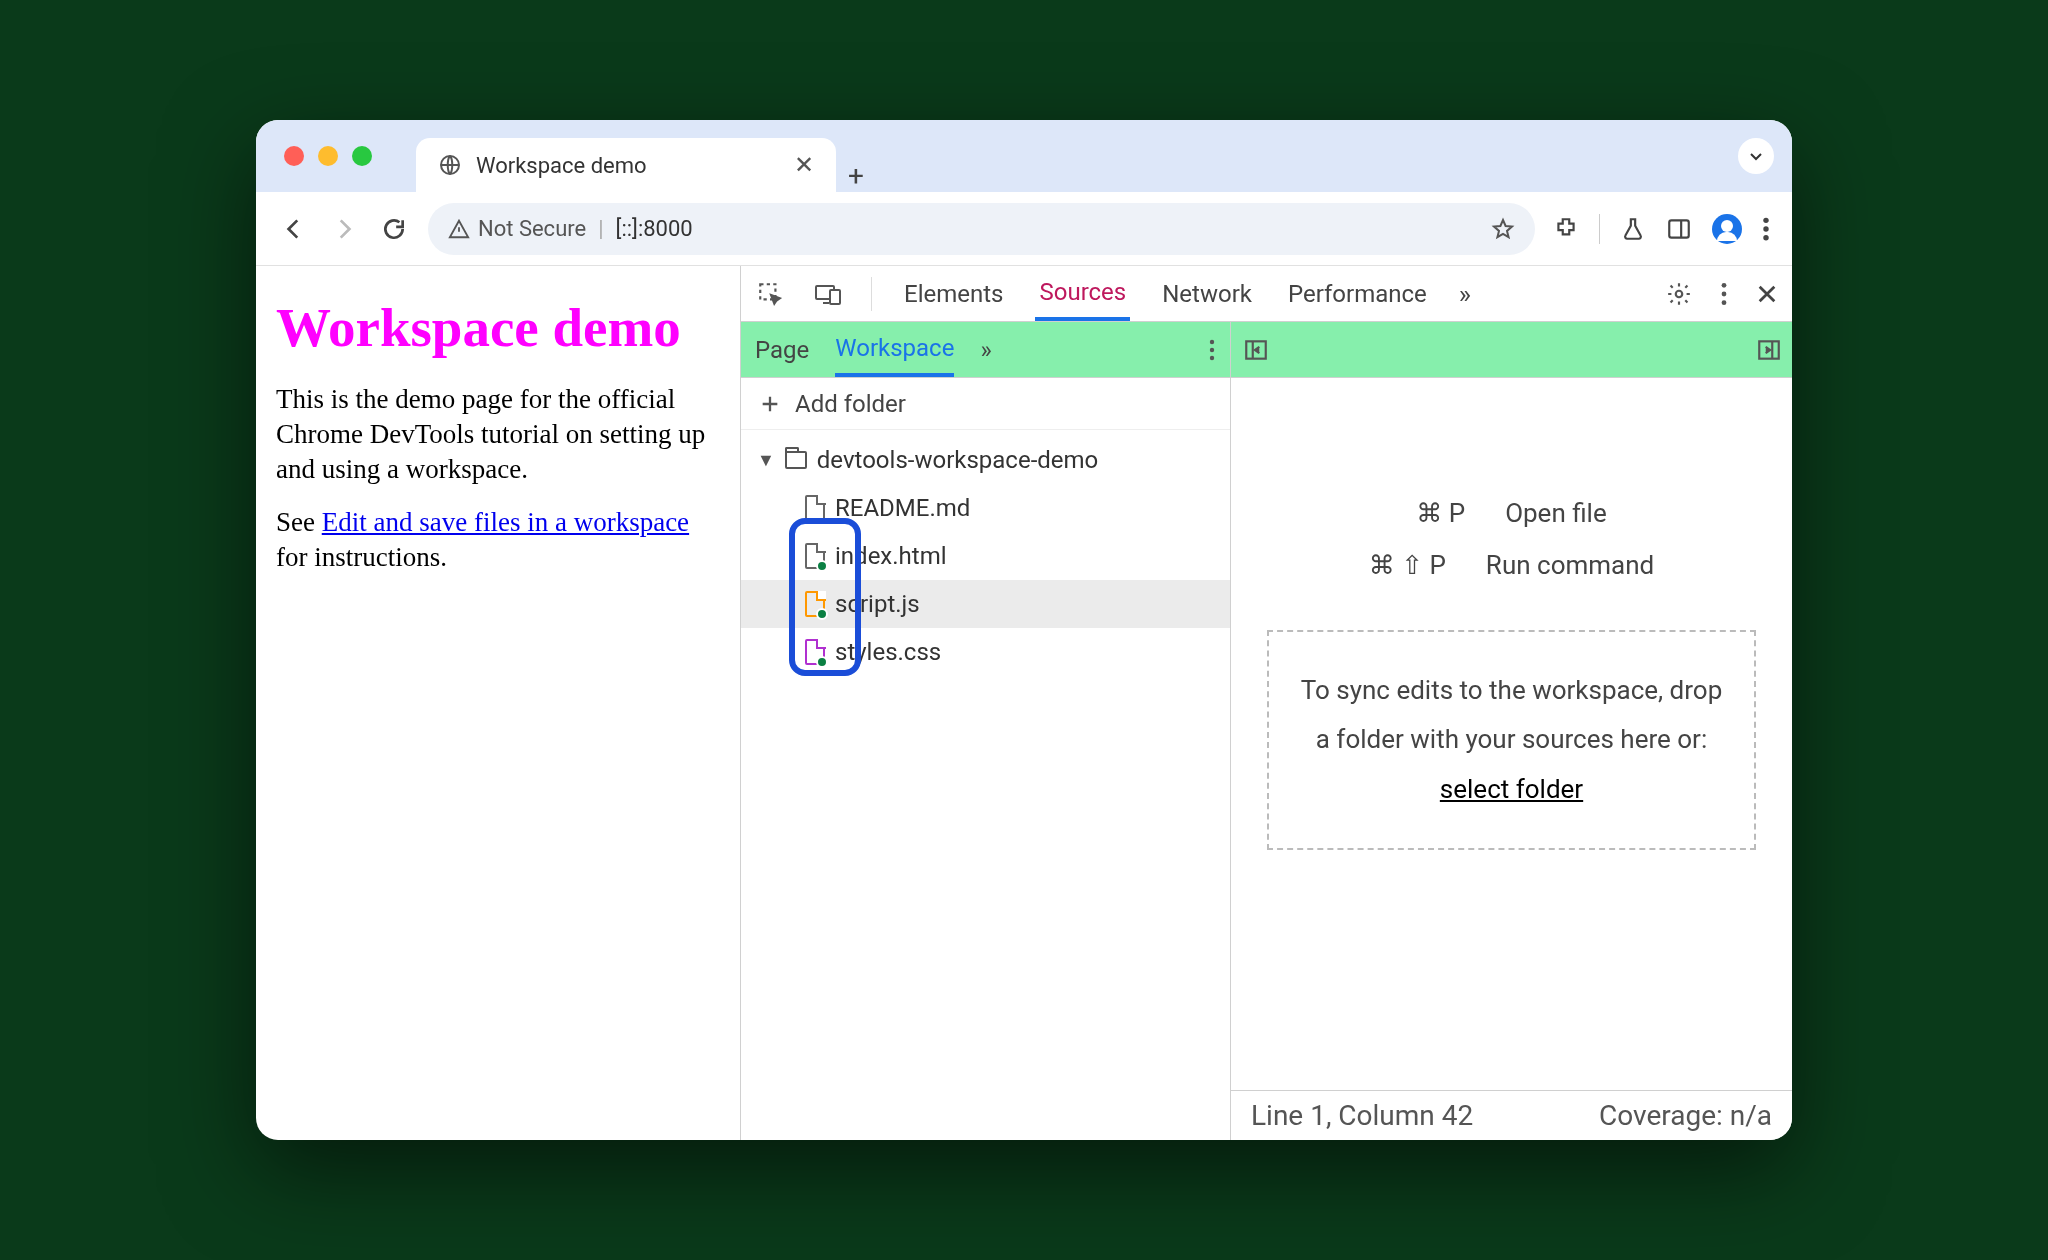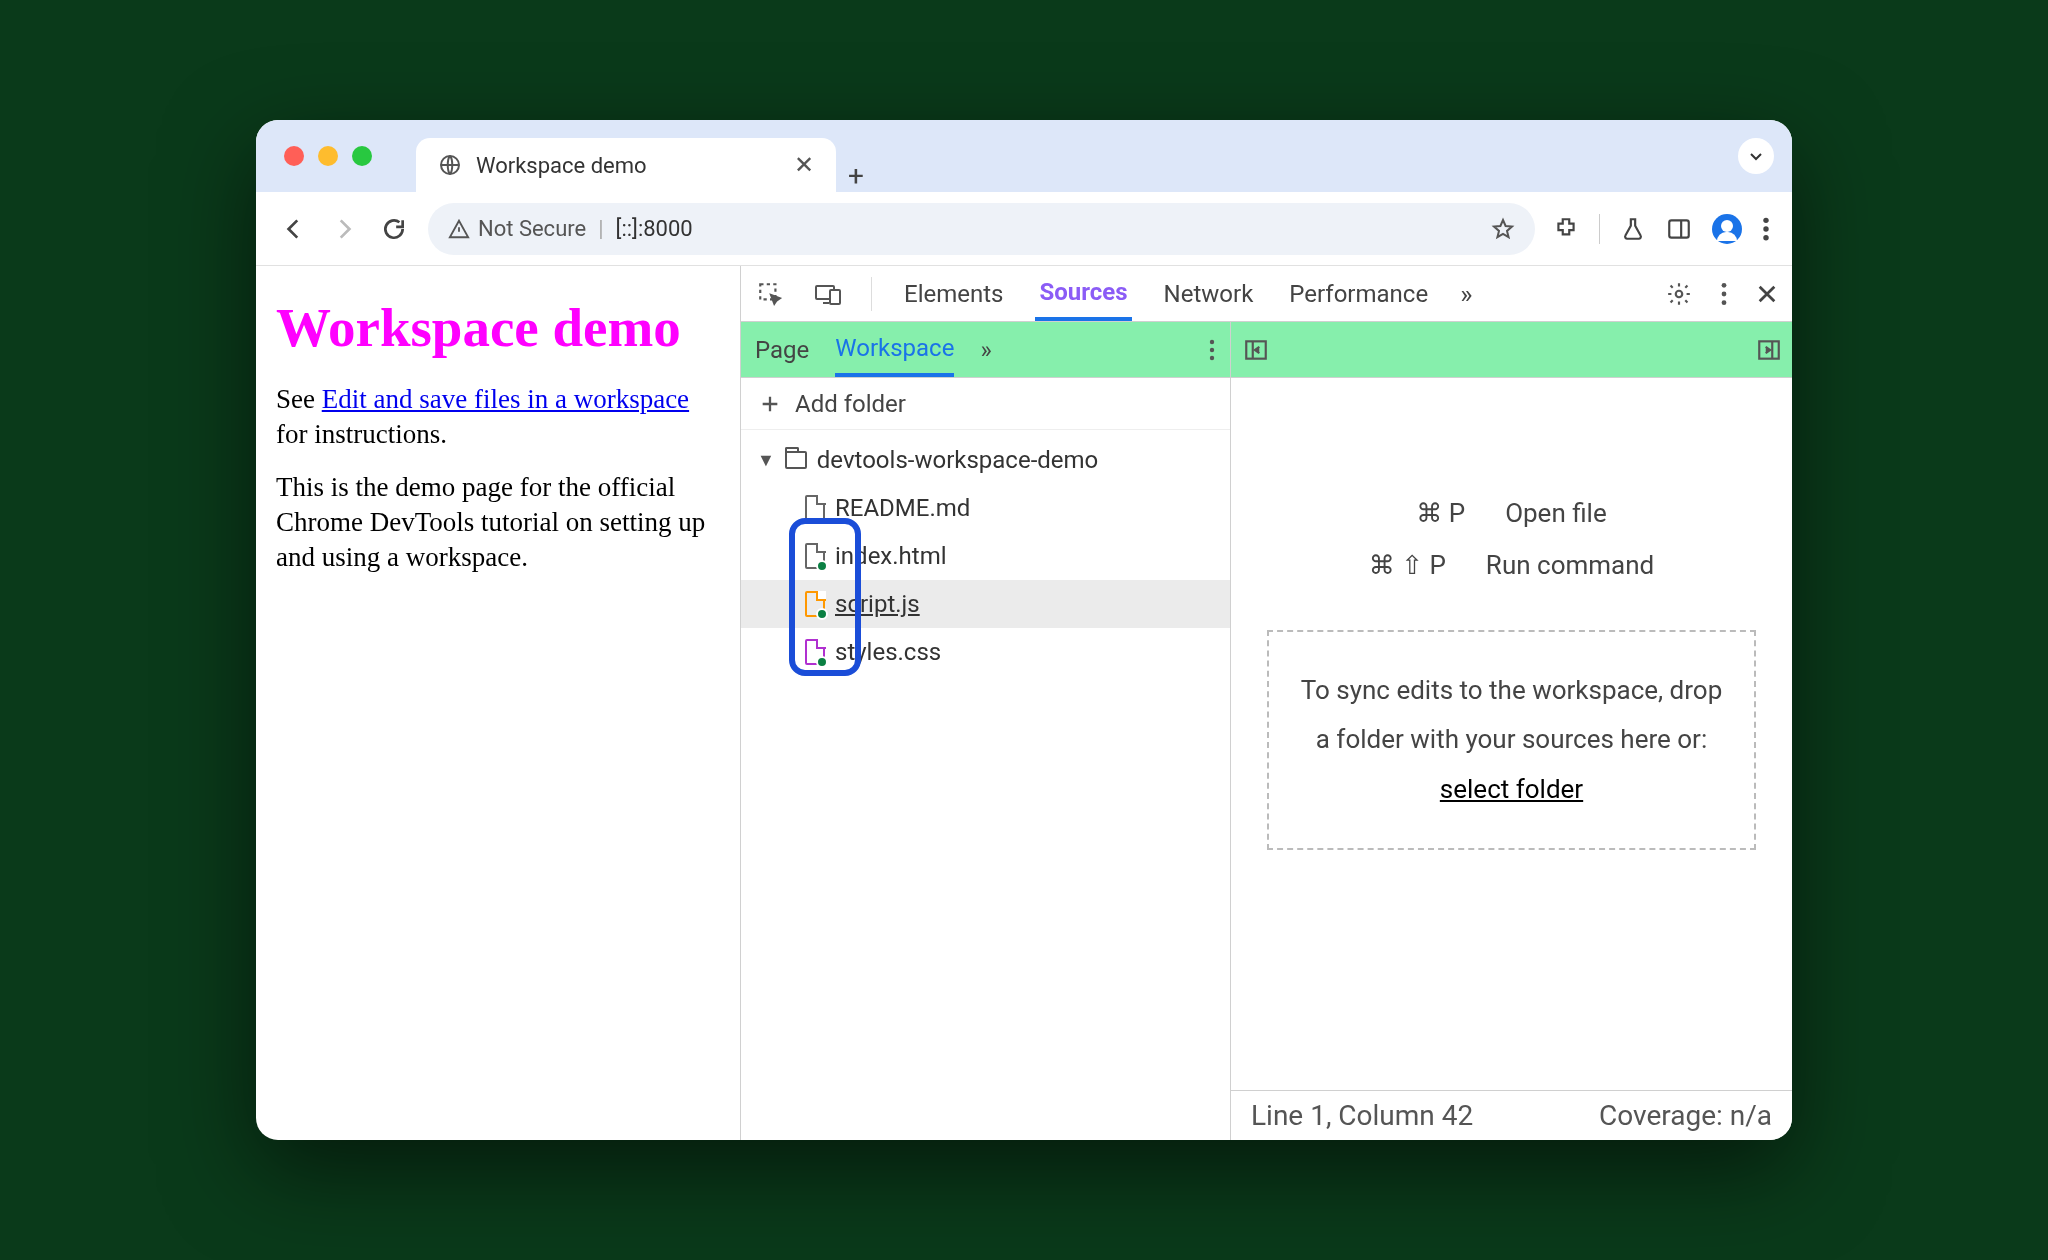--- a/index.html
+++ b/index.html
@@ -101,21 +101,21 @@
     border-bottom: 1px solid #d0d0d0;
     display: flex;
     align-items: center;
     padding: 0 14px;
     gap: 28px;
     font-size: 24px;
     color: #444;
   }
   .dt-tabs .icn { width:30px; height:30px; display:flex; align-items:center; justify-content:center;}
   .dt-tab { padding: 0 4px; height:100%; display:flex; align-items:center; cursor:pointer;}
-  .dt-tab.active { color:#8b5cf6; border-bottom:4px solid #1a73e8; font-weight:700;}
+  .dt-tab.active { color:#be185d; border-bottom:4px solid #1a73e8; font-weight:400;}
   .dt-tabs .spacer { flex:1; }
   .dt-tabs .more { font-size:26px; }
   .dt-body { flex:1; display:flex; overflow:hidden;}
   .dt-sidebar {
     width: 490px;
     border-right: 1px solid #d0d0d0;
     display:flex;
     flex-direction:column;
   }
   .sub-tabs {
@@ -138,21 +138,21 @@
     align-items:center;
     padding: 16px 18px;
     gap: 14px;
     font-size: 24px;
     color:#444;
     border-bottom: 1px solid #eee;
   }
   .tree { padding: 6px 0; font-size: 24px; color:#333;}
   .tree-row { height: 48px; display:flex; align-items:center; padding-left: 16px; gap:10px;}
   .tree-row.child { padding-left: 64px; }
-  .tree-row.selected { background: #ebebeb; text-decoration: underline; }
+  .tree-row.selected { background: #ebebeb; }
   .twisty { font-size:18px; color:#555;}
   .folder-icon { width:22px; height:18px; border:2px solid #555; border-radius:2px; position:relative;}
   .folder-icon::before { content:""; position:absolute; top:-6px; left:-2px; width:10px; height:4px; border:2px solid #555; border-bottom:none; border-radius:2px 2px 0 0;}
   .file-icon { width:20px; height:26px; border:2.5px solid; border-radius:2px; position:relative;}
   .file-icon::after { content:""; position:absolute; top:-2.5px; right:-2.5px; width:8px; height:8px; background:#fff; border-left:2.5px solid; border-bottom:2.5px solid; border-color:inherit;}
   .file-icon.gray { border-color:#666; }
   .file-icon.orange { border-color:#ff9800; }
   .file-icon.purple { border-color:#b030d0; }
   .file-icon .greendot { position:absolute; bottom:-5px; right:-5px; width:12px; height:12px; border-radius:50%; background:#0b8043; border:2px solid #fff;}
   .highlight-ring {
@@ -282,24 +282,24 @@
             <circle cx="3" cy="12" r="2.5"></circle>
             <circle cx="3" cy="20" r="2.5"></circle>
           </svg>
       </span>
     </div>
   </div>
 
   <div class="body">
     <div class="page">
       <h1>Workspace demo</h1>
+      <p>This is the demo page for the official Chrome DevTools tutorial on setting up and using a workspace.</p>
       <p>
         <span>See </span><a href="#">Edit and save files in a workspace</a><span> for instructions.</span>
       </p>
-      <p>This is the demo page for the official Chrome DevTools tutorial on setting up and using a workspace.</p>
     </div>
 
     <div class="devtools">
       <div class="dt-tabs">
         <span class="icn">
           <svg width="26" height="26" viewBox="0 0 24 24" fill="none" stroke="#555" stroke-width="2" stroke-dasharray="3 3">
               <rect x="3" y="3" width="14" height="14"></rect>
               <path stroke-dasharray="0" d="M13 13l8 3-3 2-2 3z" fill="#555"></path>
             </svg>
         </span>

